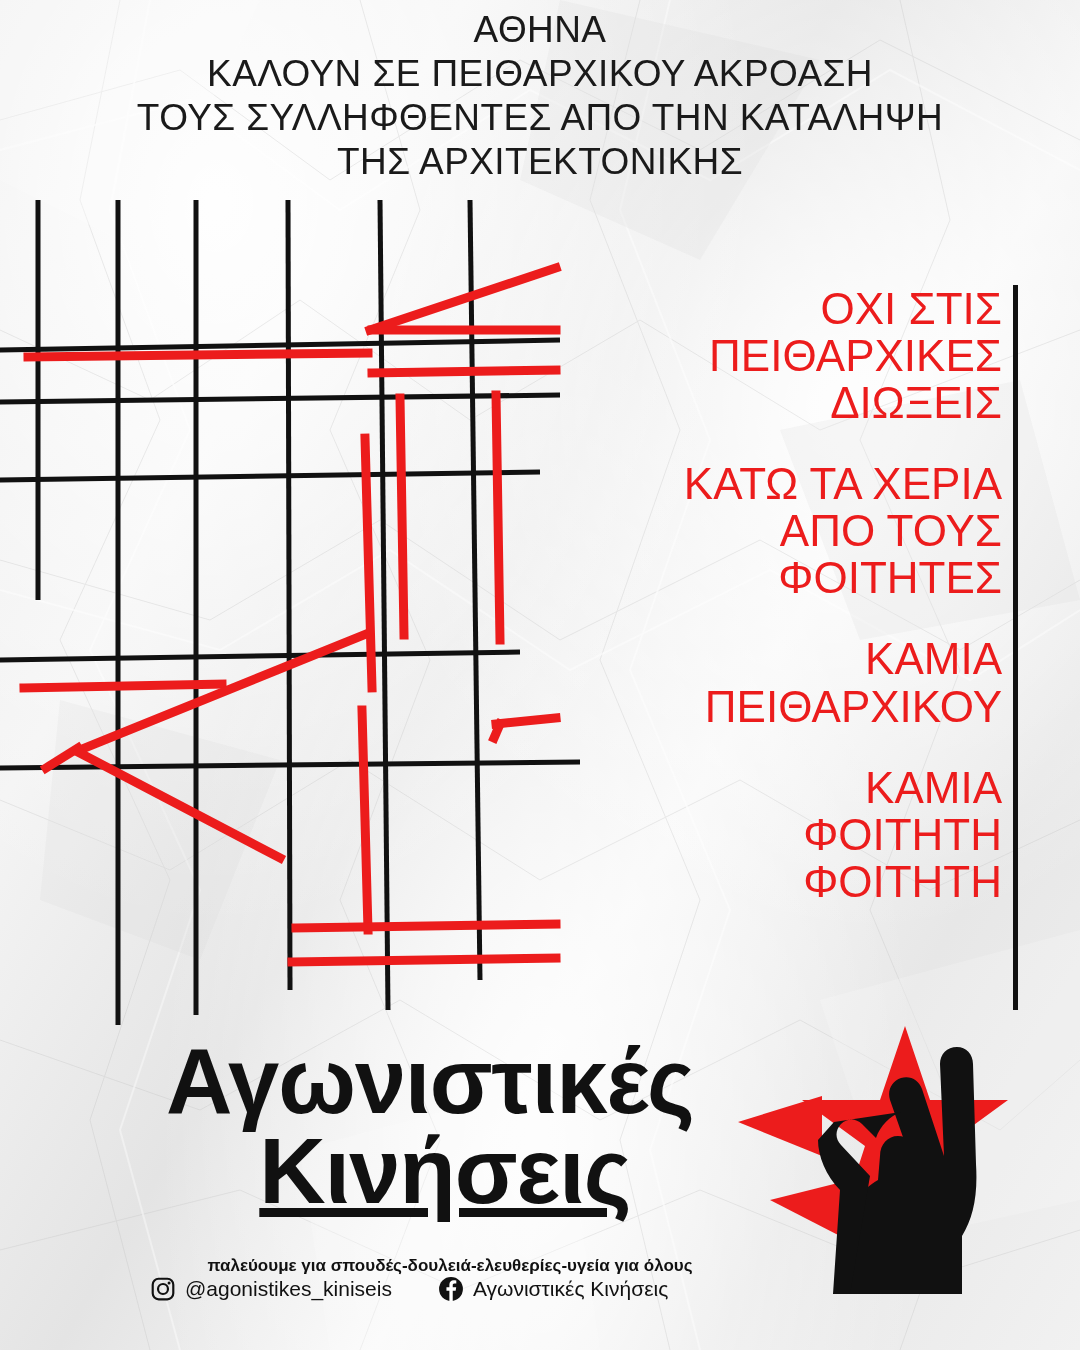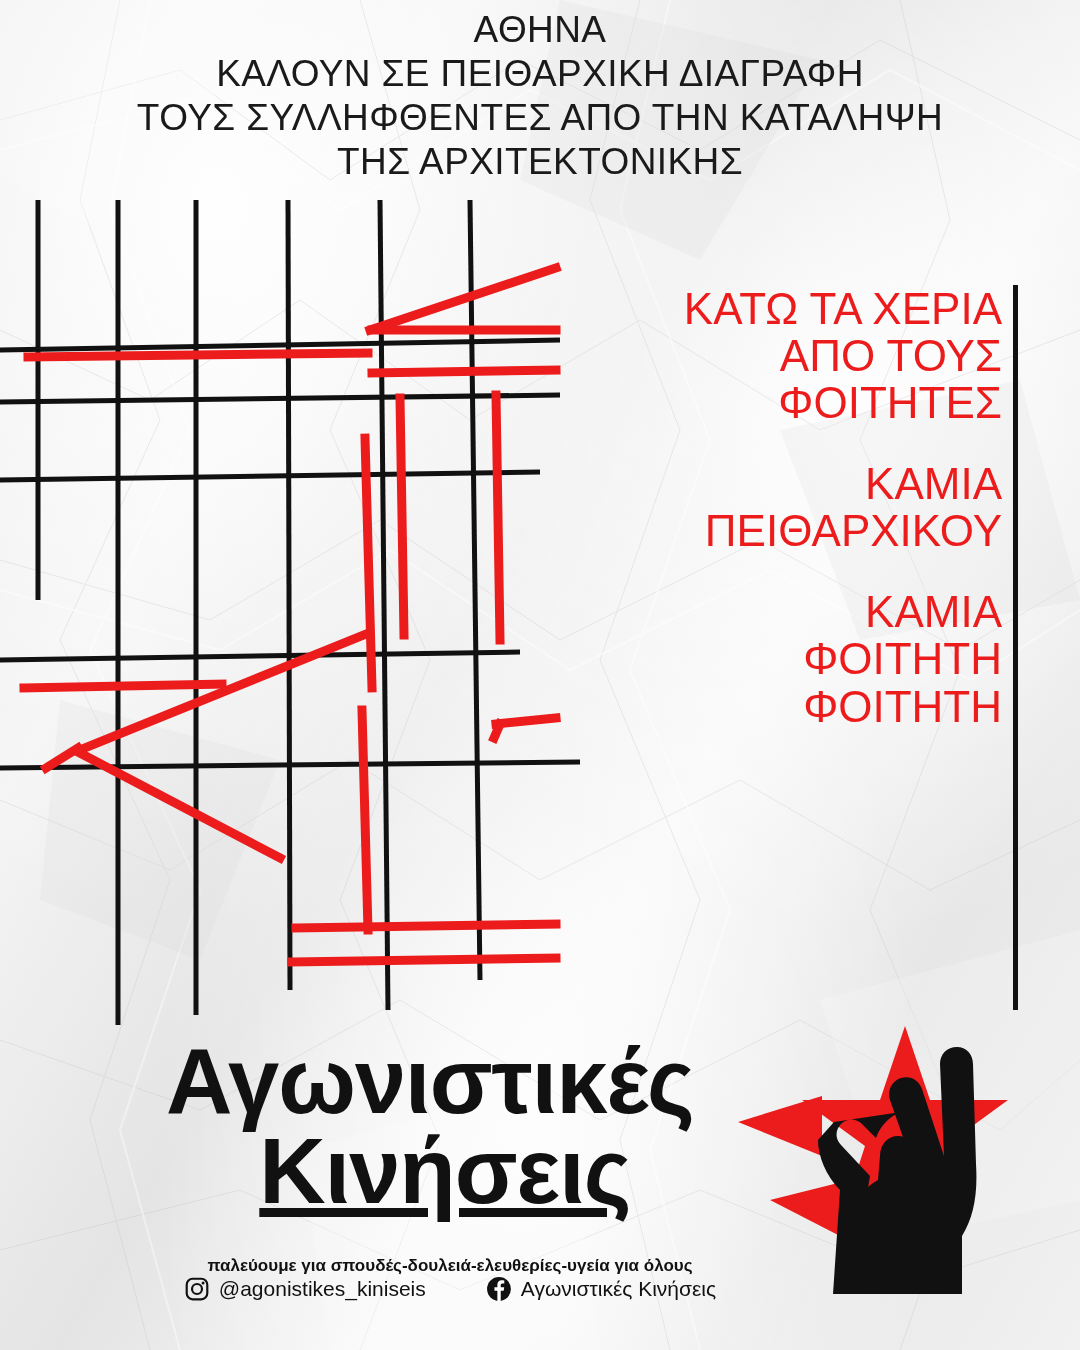--- a/index.html
+++ b/index.html
@@ -109,23 +109,22 @@
     color: #111;
     font-size: 17px;
     font-weight: bold;
   }
   .socials {
     position: absolute;
     left: 150px;
     top: 252px;
     width: 600px;
     display: flex;
-    justify-content: center;
     align-items: center;
-    gap: 60px;
+    gap: 46px;
   }
   .social {
     display: flex;
     align-items: center;
     gap: 9px;
     color: #111;
     font-size: 21px;
   }
   .ic {
     width: 26px;
@@ -173,21 +172,21 @@
       <g fill="#cfcfcf" opacity="0.3">
         <polygon points="560,0 820,60 700,260 520,180"></polygon>
         <polygon points="60,700 280,760 200,960 40,900"></polygon>
         <polygon points="780,430 1020,380 1080,600 860,640"></polygon>
       </g>
     </svg>
   </div>
 
   <div class="headline">
     <div>ΑΘΗΝΑ</div>
-    <div>ΚΑΛΟΥΝ ΣΕ ΠΕΙΘΑΡΧΙΚΗ ΔΙΑΓΡΑΦΗ</div>
+    <div>ΚΑΛΟΥΝ ΣΕ ΠΕΙΘΑΡΧΙΚΟΥ ΑΚΡΟΑΣΗ</div>
     <div>ΤΟΥΣ ΣΥΛΛΗΦΘΕΝΤΕΣ ΑΠΟ ΤΗΝ ΚΑΤΑΛΗΨΗ</div>
     <div>ΤΗΣ ΑΡΧΙΤΕΚΤΟΝΙΚΗΣ</div>
   </div>
 
   <div class="artwork">
     <svg width="640" height="860" viewBox="0 0 640 860" xmlns="http://www.w3.org/2000/svg">
       <g stroke="#111111" stroke-width="5" fill="none">
         <line x1="38" y1="10" x2="38" y2="410"></line>
         <line x1="118" y1="10" x2="118" y2="835"></line>
         <line x1="196" y1="10" x2="196" y2="825"></line>
@@ -217,20 +216,25 @@
         <line x1="496" y1="534" x2="556" y2="528"></line>
         <line x1="296" y1="738" x2="556" y2="734"></line>
         <line x1="292" y1="772" x2="556" y2="768"></line>
       </g>
     </svg>
   </div>
 
   <div class="vrule"></div>
 
   <div class="slogans">
+    <div class="slogan-block">
+      <div class="slogan-line">ΟΧΙ ΣΤΙΣ</div>
+      <div class="slogan-line">ΠΕΙΘΑΡΧΙΚΕΣ</div>
+      <div class="slogan-line">ΔΙΩΞΕΙΣ</div>
+    </div>
     <div class="slogan-block">
       <div class="slogan-line">ΚΑΤΩ ΤΑ ΧΕΡΙΑ</div>
       <div class="slogan-line">ΑΠΟ ΤΟΥΣ</div>
       <div class="slogan-line">ΦΟΙΤΗΤΕΣ</div>
     </div>
     <div class="slogan-block">
       <div class="slogan-line">ΚΑΜΙΑ</div>
       <div class="slogan-line">ΠΕΙΘΑΡΧΙΚΟΥ</div>
     </div>
     <div class="slogan-block">

